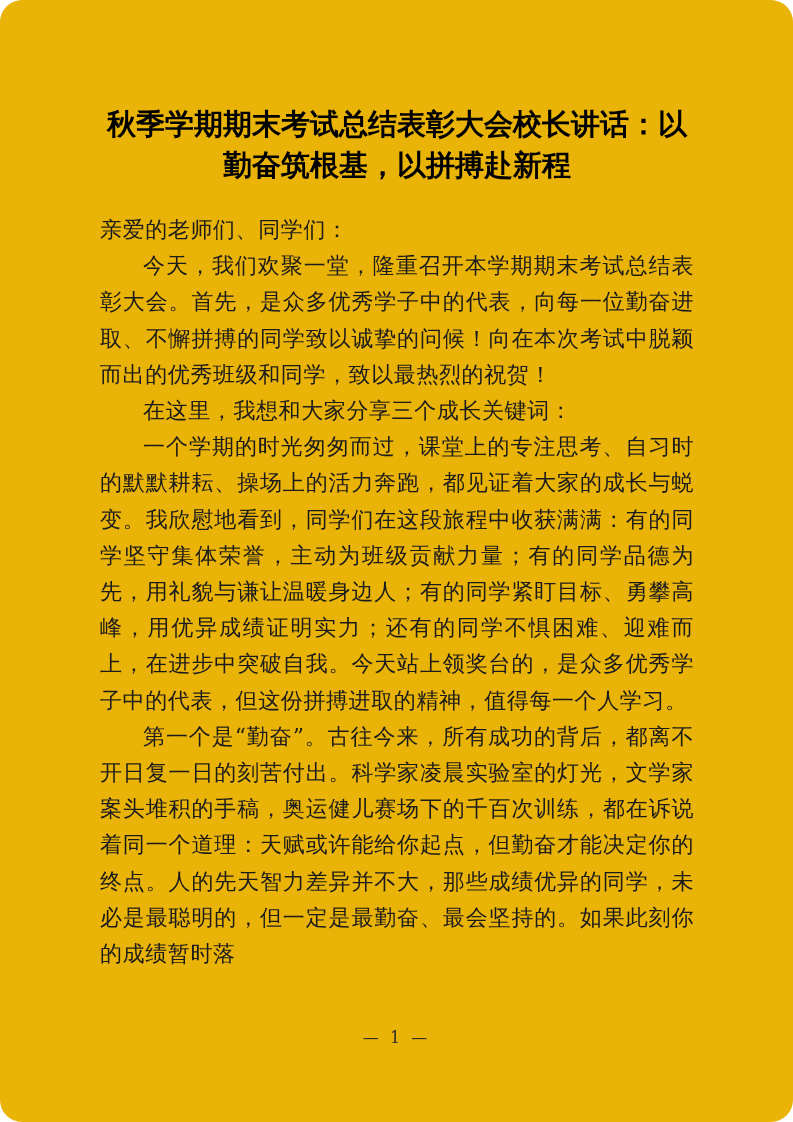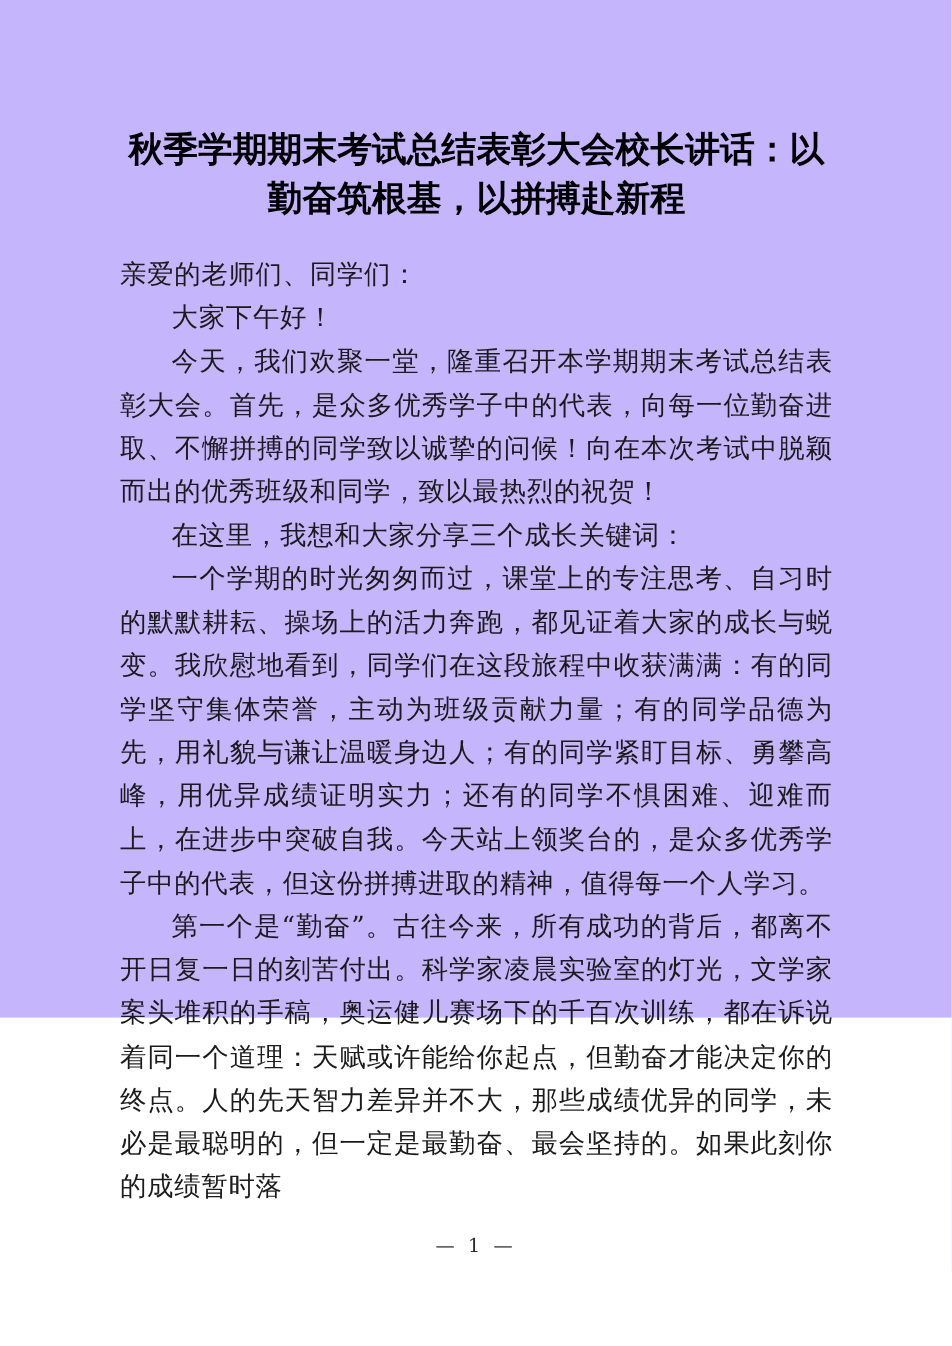--- a/index.html
+++ b/index.html
@@ -14,23 +14,24 @@
     position: relative;
     overflow: hidden;
     font-family: "DejaVu Serif", "Liberation Serif", serif;
   }
 
   .page {
     position: absolute;
     top: 0;
     left: 0;
     width: 793px;
-    height: 848px;
-    background: #c4b5fd;
+    height: 1122px;
+    background: #eab308;
     box-sizing: border-box;
+    border-radius: 22px;
   }
 
   .doc-body {
     position: absolute;
     left: 100px;
     top: 104px;
     width: 594px;
   }
 
   .doc-title {
@@ -83,21 +84,20 @@
 <body>
 
 <div class="page">
 
   <div class="doc-body">
 
     <h1 class="doc-title">秋季学期期末考试总结表彰大会校长讲话：以勤奋筑根基，以拼搏赴新程</h1>
 
     <p class="para noindent">亲爱的老师们、同学们：</p>
 
-    <p class="para indent">大家下午好！</p>
 
     <p class="para indent">今天，我们欢聚一堂，隆重召开本学期期末考试总结表彰大会。首先，是众多优秀学子中的代表，向每一位勤奋进取、不懈拼搏的同学致以诚挚的问候！向在本次考试中脱颖而出的优秀班级和同学，致以最热烈的祝贺！</p>
 
     <p class="para indent">在这里，我想和大家分享三个成长关键词：</p>
 
     <p class="para indent">一个学期的时光匆匆而过，课堂上的专注思考、自习时的默默耕耘、操场上的活力奔跑，都见证着大家的成长与蜕变。我欣慰地看到，同学们在这段旅程中收获满满：有的同学坚守集体荣誉，主动为班级贡献力量；有的同学品德为先，用礼貌与谦让温暖身边人；有的同学紧盯目标、勇攀高峰，用优异成绩证明实力；还有的同学不惧困难、迎难而上，在进步中突破自我。今天站上领奖台的，是众多优秀学子中的代表，但这份拼搏进取的精神，值得每一个人学习。</p>
 
     <p class="para indent">第一个是“勤奋”。古往今来，所有成功的背后，都离不开日复一日的刻苦付出。科学家凌晨实验室的灯光，文学家案头堆积的手稿，奥运健儿赛场下的千百次训练，都在诉说着同一个道理：天赋或许能给你起点，但勤奋才能决定你的终点。人的先天智力差异并不大，那些成绩优异的同学，未必是最聪明的，但一定是最勤奋、最会坚持的。如果此刻你的成绩暂时落</p>
 
   </div>

